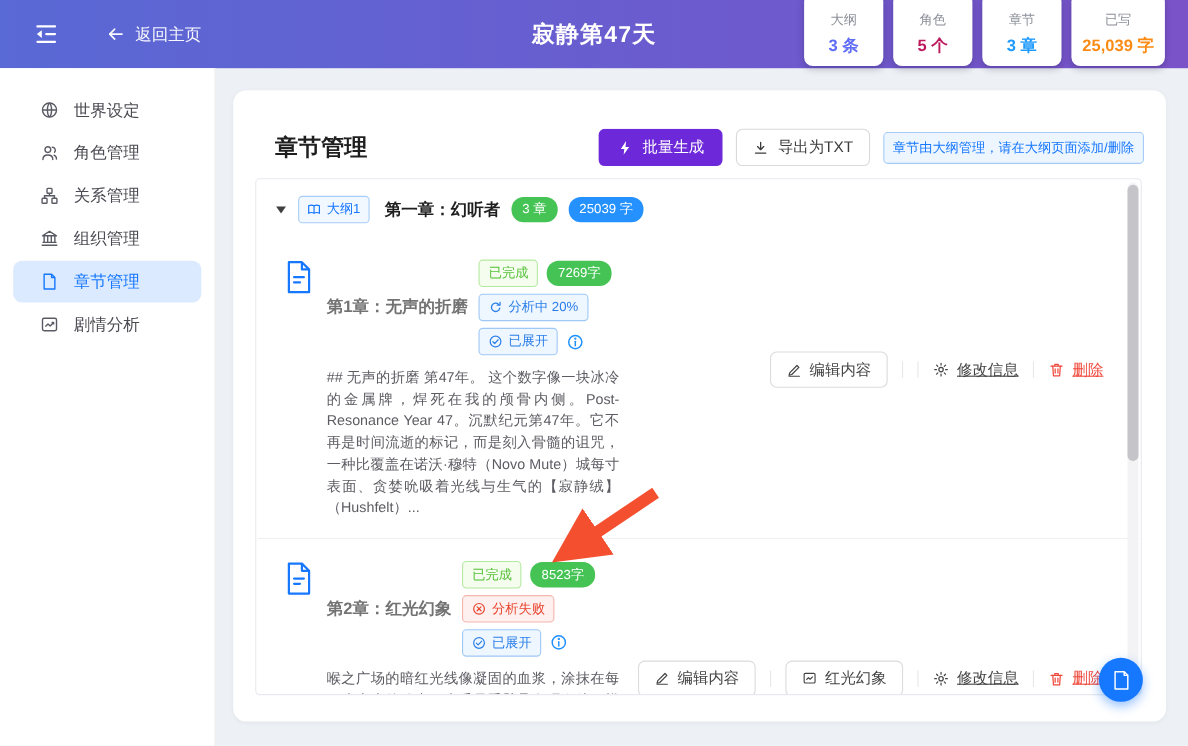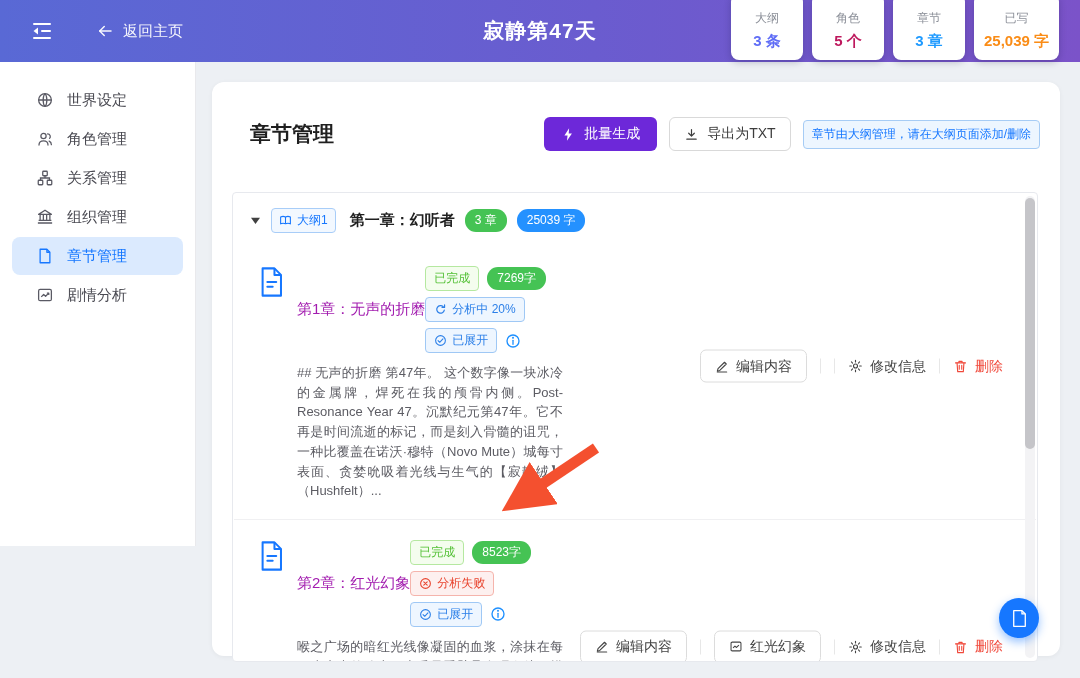--- a/index.html
+++ b/index.html
@@ -30,21 +30,21 @@
     box-shadow:0 2px 7px rgba(20,20,60,.25);
     display:flex; flex-direction:column; align-items:center; justify-content:flex-end;
     padding:0 10px 9px 10px;
   }
   .stat-label { font-size:12px; color:#8b8f98; margin-bottom:5px; }
   .stat-value { font-size:15px; font-weight:bold; white-space:nowrap; }
   .sv0{color:#5f6df6} .sv1{color:#be185d} .sv2{color:#1e9aff} .sv3{color:#fa8c16}
 
   
   .sidebar {
-    position:absolute; left:0; top:62px; width:196px; height:484px;
+    position:absolute; left:0; top:62px; width:196px; height:616px;
     background:#fff; border-right:1px solid #e9e9ec; padding-top:18px;
   }
   .side-item {
     height:38px; margin:1px 12px; padding-left:24px; border-radius:8px;
     display:flex; align-items:center; gap:13px;
     font-size:15px; color:#4a4a52; cursor:pointer;
   }
   .side-item .sic { width:18px; height:18px; display:flex; color:#5a5a64; }
   .side-item.active { background:#dbeafe; color:#1677ff; }
   .side-item.active .sic { color:#1677ff; }
@@ -61,58 +61,58 @@
   .btn-primary { background:#6d28d9; color:#fff; padding:0 16px; }
   .btn-default { background:#fff; border-color:#d9d9d9; color:#3c3c3c; padding:0 14px; }
   .bic { width:15px; height:15px; display:flex; }
   .note {
     border:1px solid #a6ccf5; background:#edf6ff; color:#1677ff;
     font-size:12px; padding:5px 8px; border-radius:4px; white-space:nowrap;
   }
 
   
   .list {
-    position:absolute; left:20px; top:110px; width:806px; height:470px;
+    position:absolute; left:20px; top:80px; width:806px; height:470px;
     border:1px solid #e7e9ee; border-radius:4px; overflow:hidden; background:#fff;
   }
   .group-head { display:flex; align-items:center; gap:10px; padding:15px 16px 13px 17px; }
   .caret { width:11px; height:9px; display:flex; color:#404040; cursor:pointer; }
   .outline-badge {
     display:flex; align-items:center; gap:5px; border:1px solid #a8cdf8; background:#f2f8ff;
     color:#1677ff; font-size:12px; padding:3px 7px; border-radius:4px;
   }
   .outline-badge .bic2 { width:13px; height:13px; display:flex; }
   .group-title { font-size:15px; font-weight:bold; color:#1f1f1f; margin-left:4px; }
   .pill { font-size:12px; padding:3px 10px; border-radius:11px; color:#fff; }
   .pill-green { background:#45c354; }
   .pill-blue { background:#2491ff; }
 
   .chapter { position:relative; padding:20px 16px 18px 24px; }
   .ch-head { display:flex; align-items:center; }
   .doc-ic { width:29px; height:32px; color:#1677ff; margin-right:11px; align-self:flex-start; }
-  .ch-title { font-size:15px; font-weight:normal; color:#a21caf; white-space:nowrap; }
+  .ch-title { font-size:15px; font-weight:bold; color:#737373; margin-right:10px; white-space:nowrap; }
   .badge-col { display:flex; flex-direction:column; gap:6px; align-items:flex-start; }
   .badge-row { display:flex; align-items:center; gap:8px; }
   .tag { display:flex; align-items:center; gap:5px; font-size:12px; padding:3px 8px; border-radius:4px; }
   .tag .tic { width:13px; height:13px; display:flex; }
   .tag-done { border:1px solid #b5e8a0; background:#f4fdee; color:#55c138; }
   .tag-blue { border:1px solid #9fc8f5; background:#eef6ff; color:#2b7fe8; }
   .tag-red  { border:1px solid #f5b4ac; background:#fdf0ef; color:#e8442e; }
   .info-ic { width:16px; height:16px; display:flex; color:#1e90ff; cursor:pointer; }
   .preview {
     width:266px; margin:10px 0 0 40px; font-size:13px; color:#5c5c63; line-height:19.7px;
     text-align:justify;
   }
   .actions { position:absolute; right:34px; display:flex; align-items:center; gap:13px; }
   .actions-1 { top:120px; transform:translateY(-50%); }
   .actions-2 { top:127px; transform:translateY(-50%); }
   .abtn { display:flex; align-items:center; gap:7px; height:33px; padding:0 14px; border:1px solid #dcdcdc; border-radius:6px; background:#fff; font-size:14px; color:#444; cursor:pointer; white-space:nowrap; }
   .abtn .aic { width:14px; height:14px; display:flex; }
   .abtn-disabled { border-color:#ececec; background:#fcfcfc; color:#d2d2d2; cursor:default; }
-  .tbtn { display:flex; align-items:center; gap:7px; font-size:14px; color:#444; cursor:pointer; background:none; border:none; white-space:nowrap; }
+  .tbtn { display:flex; align-items:center; gap:7px; font-size:14px; color:#444; cursor:pointer; background:none; border:none; white-space:nowrap;text-decoration:underline; }
   .tbtn .aic { width:15px; height:15px; display:flex; }
   .tbtn-danger { color:#f0483a; }
   .vdiv { width:1px; height:15px; background:#e7e7e7; }
   .item-divider { border-top:1px solid #f0f0f2; margin:0 1px; }
 
   
   .scroll-track { position:absolute; right:2px; top:3px; bottom:3px; width:10px; background:#f3f3f5; border-radius:5px; }
   .scroll-thumb { position:absolute; right:2px; top:5px; width:10px; height:251px; background:#c5c5c9; border-radius:5px; cursor:pointer; }
 
   

